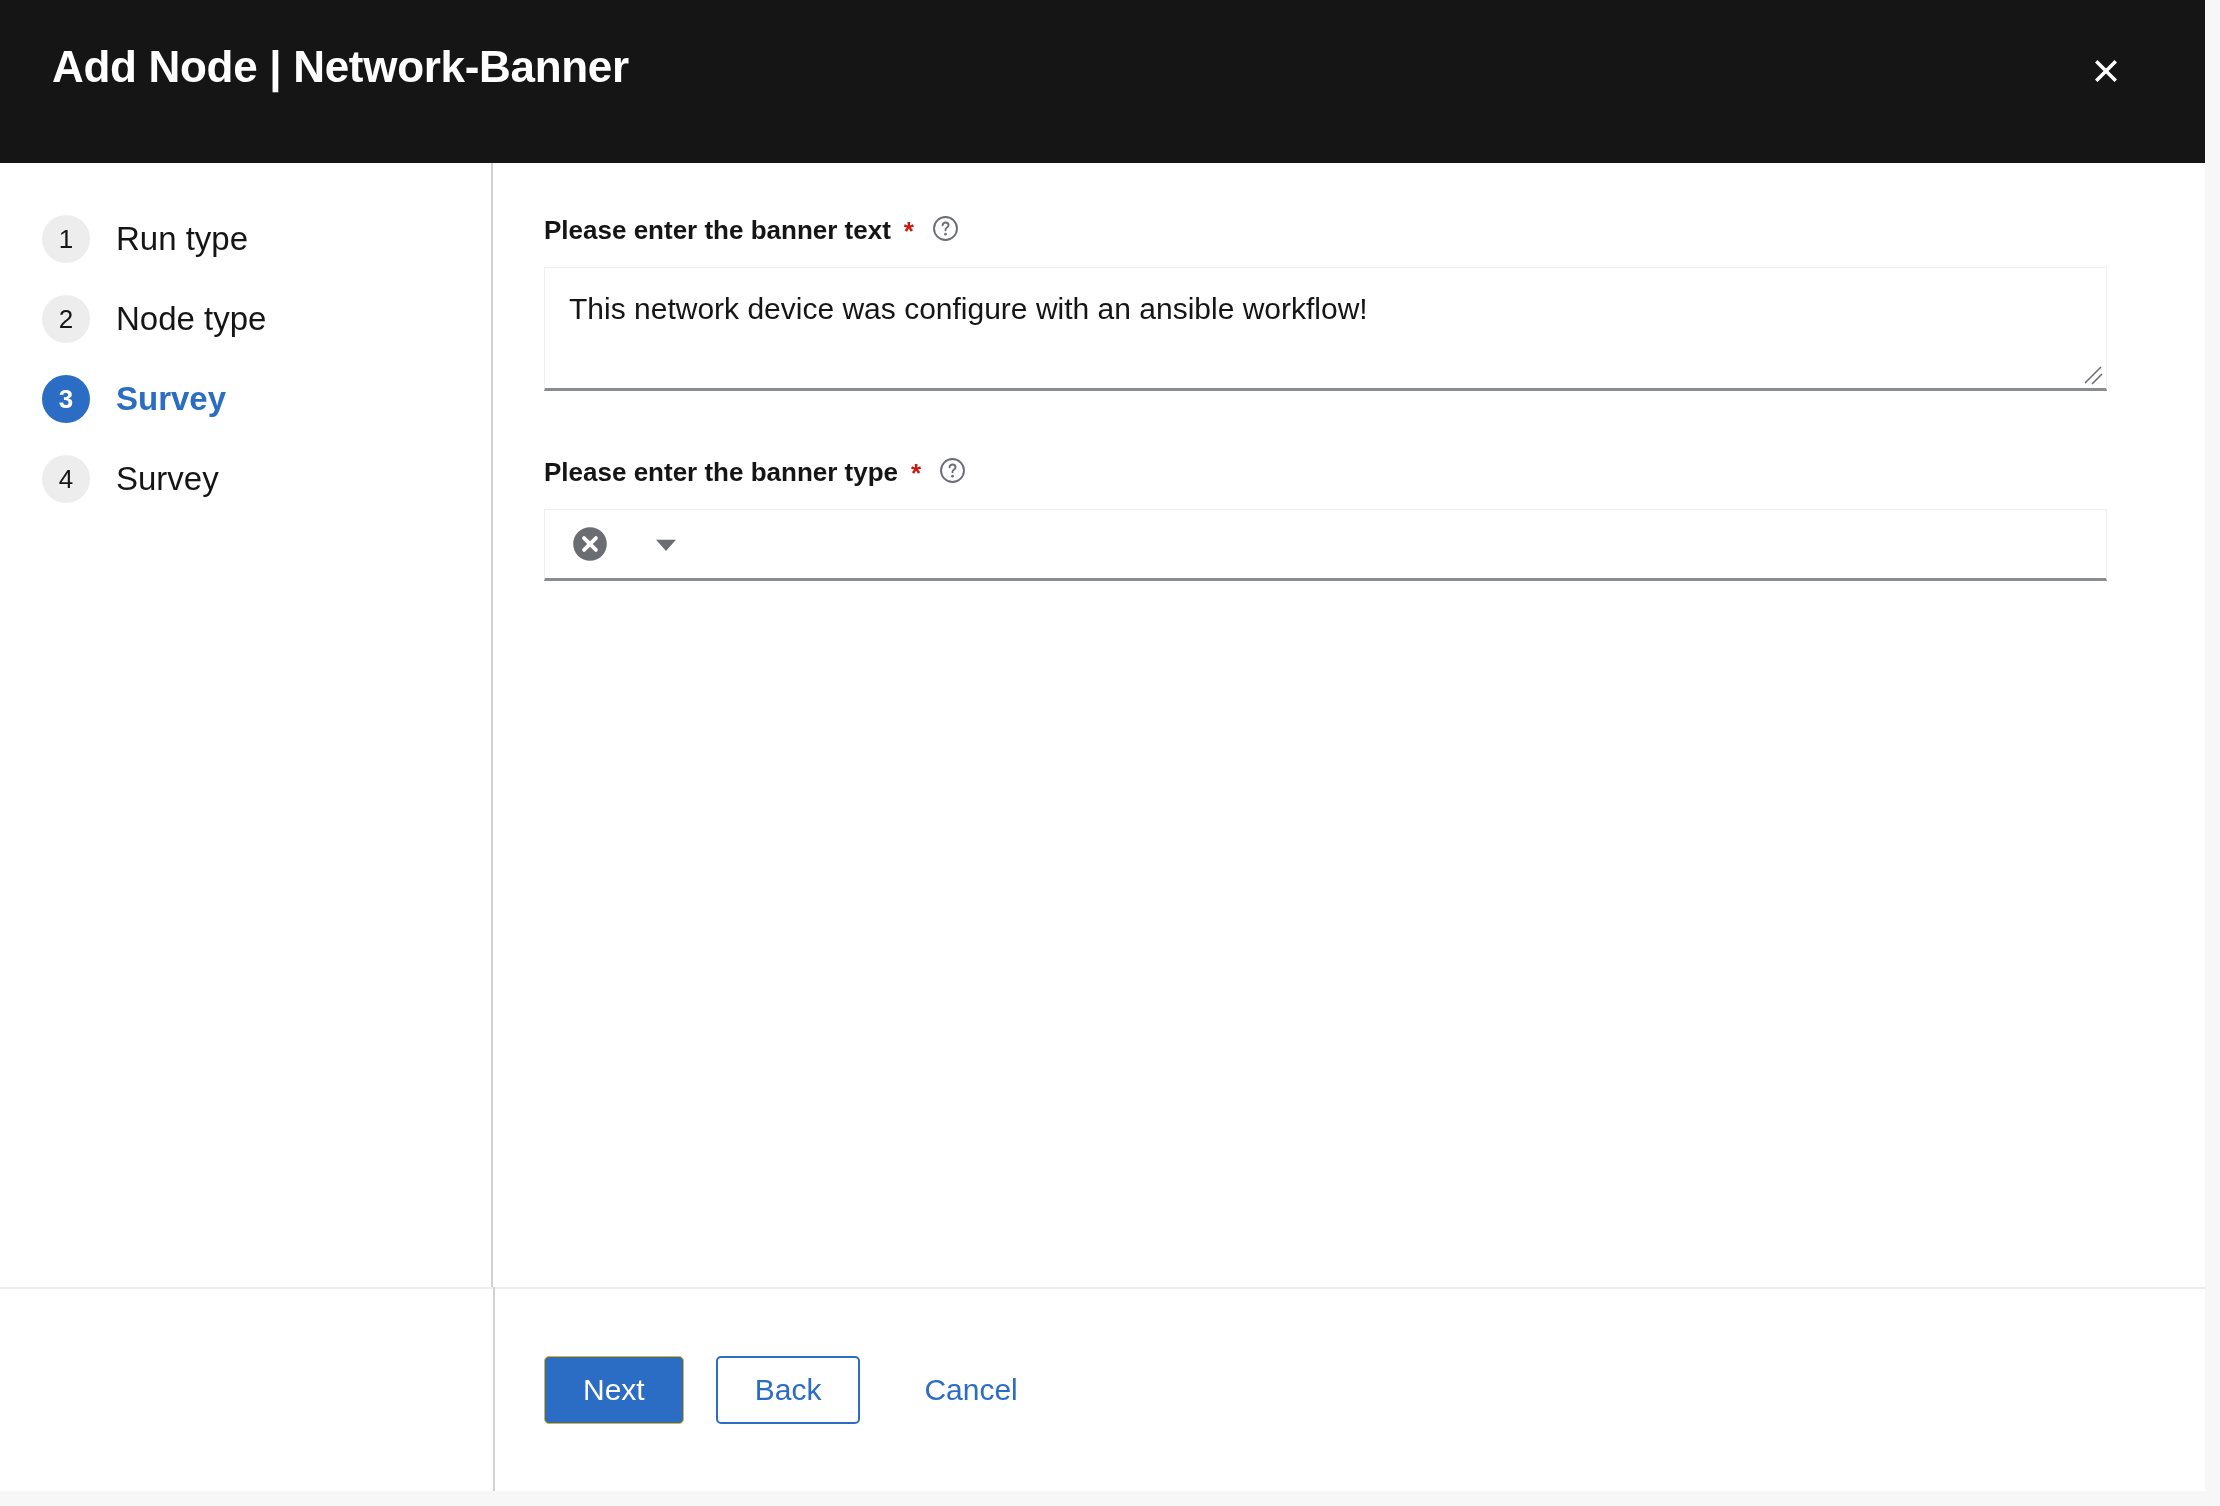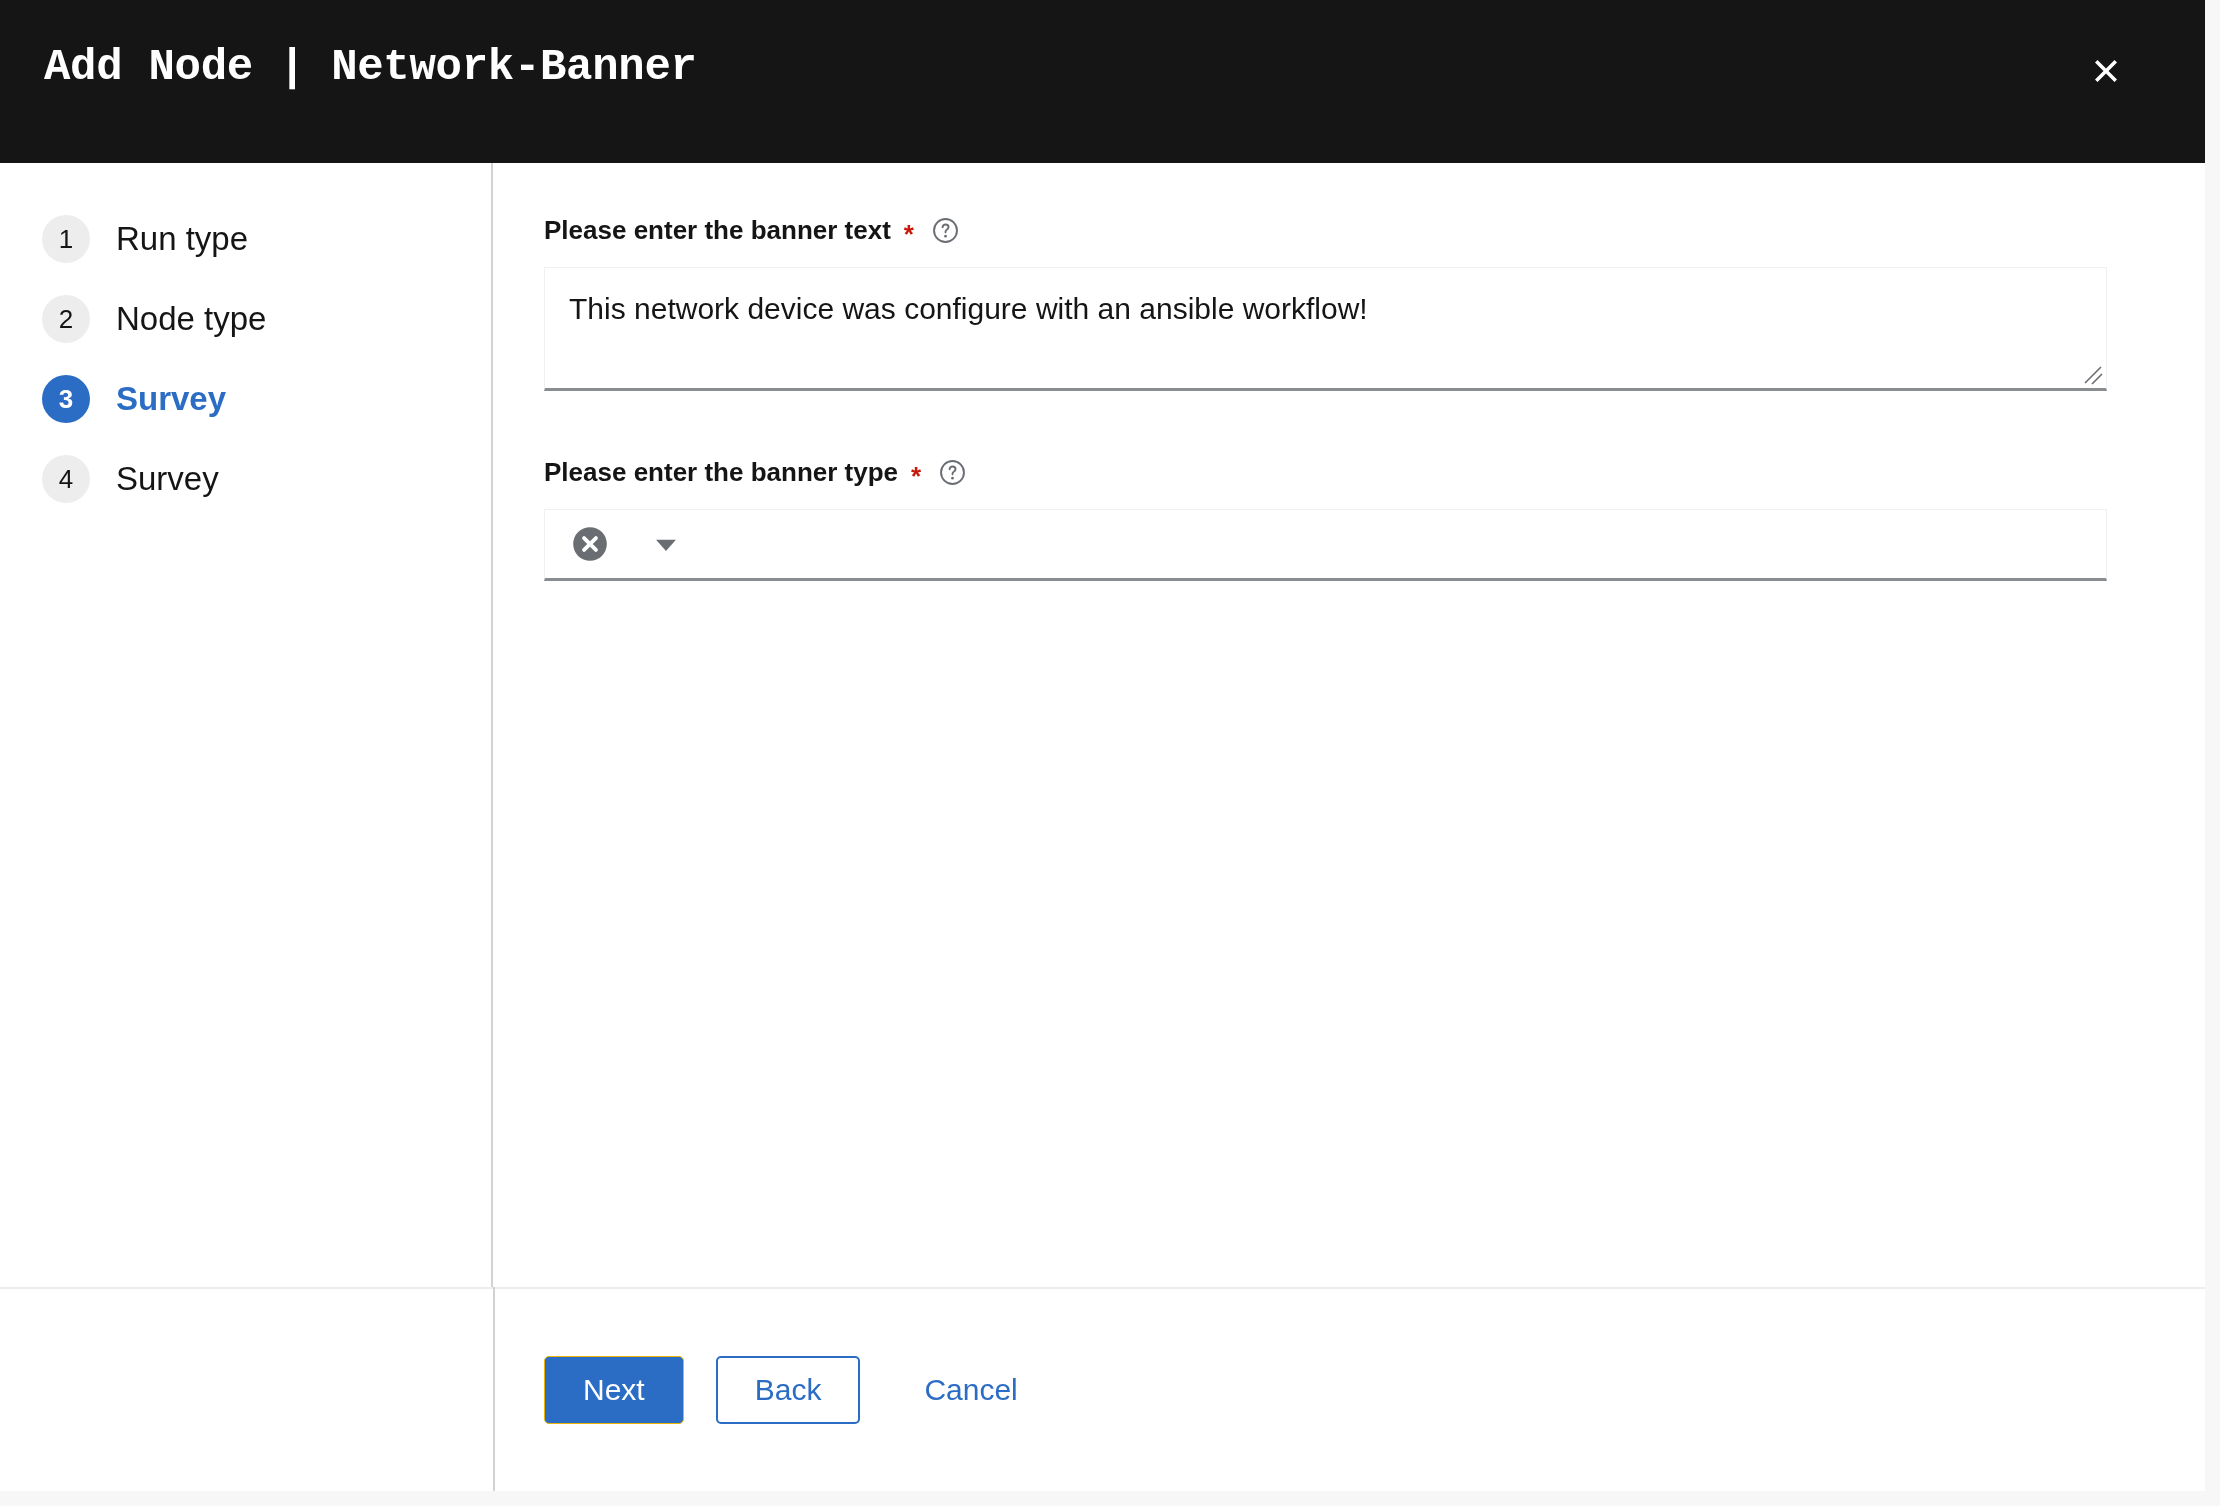--- a/index.html
+++ b/index.html
@@ -28,28 +28,27 @@
 
   
   .modal-header {
     height: 163px;
     background: #151515;
     position: relative;
     flex: 0 0 auto;
   }
   .modal-title {
     position: absolute;
-    left: 44px;
+    left: 52px;
     top: 42px;
     color: #ffffff;
     font-size: 44px;
     font-weight: 600;
     letter-spacing: -0.3px;
     white-space: nowrap;
-    font-family: Liberation Mono, monospace;
   }
   .close-button {
     position: absolute;
     right: 72px;
     top: 44px;
     width: 54px;
     height: 54px;
     display: flex;
     align-items: center;
     justify-content: center;
@@ -122,21 +121,20 @@
     position: relative;
     display: flex;
     flex-direction: column;
     min-width: 0;
   }
 
   .form-group { margin-bottom: 66px; }
 
   .field-label {
     display: flex;
-    align-items: center;
     margin-bottom: 21px;
     font-size: 26px;
     font-weight: 700;
     color: #151515;
   }
   .field-label .required-mark {
     color: #c9190b;
     margin-left: 13px;
     font-size: 26px;
     line-height: 1;

